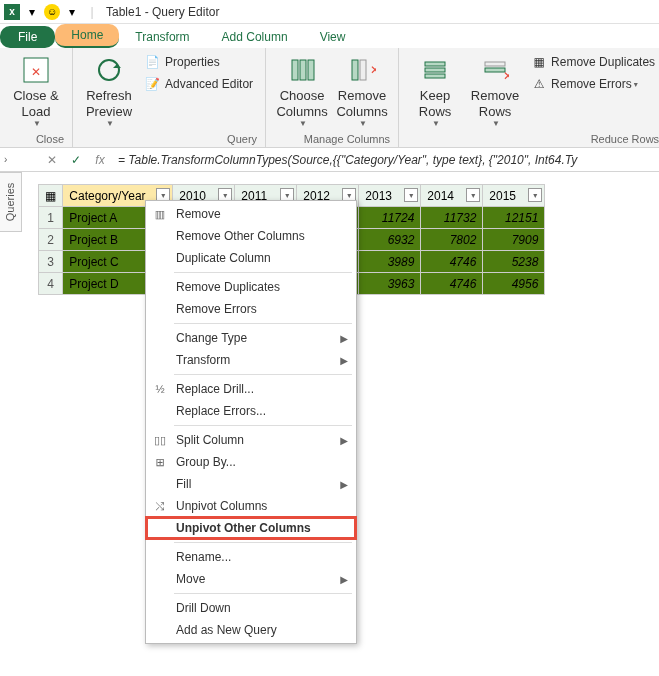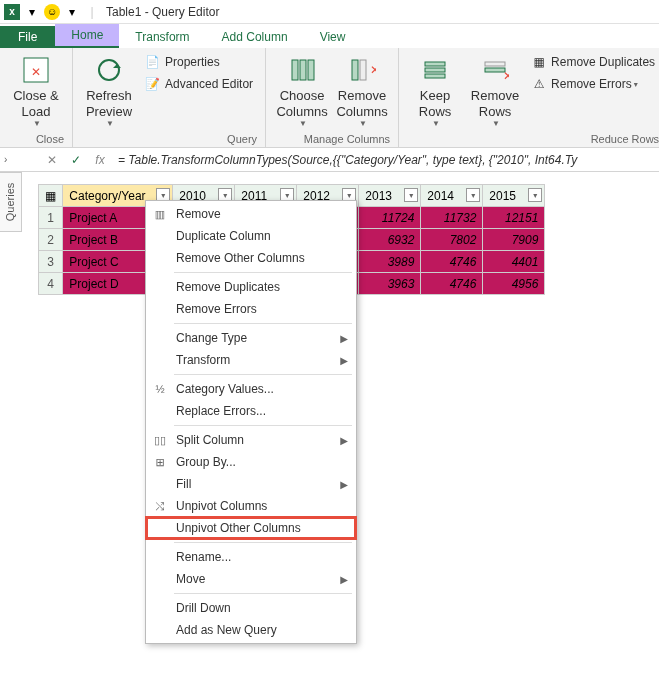--- a/index.html
+++ b/index.html
@@ -7,23 +7,23 @@
 
 
 .titlebar { height: 24px; background: #fff; display: flex; align-items: center; padding: 0 4px; border-bottom: 1px solid #e1e1e1; }
 .titlebar .excel-icon { width: 16px; height: 16px; background: #217346; display: inline-flex; align-items: center; justify-content: center; color: #fff; font-weight: bold; font-size: 10px; margin-right: 2px; }
 .titlebar .qat-btn { width: 18px; height: 18px; display: inline-flex; align-items: center; justify-content: center; margin: 0 1px; cursor: pointer; }
 .titlebar .smiley { width: 16px; height: 16px; border-radius: 50%; background: #ffd700; display: inline-flex; align-items: center; justify-content: center; font-size: 10px; }
 .titlebar .title-text { margin-left: 4px; color: #333; }
 
 
 .tabs { height: 24px; display: flex; align-items: flex-end; background: #fff; }
-.tab { padding: 4px 16px; color: #217346; cursor: pointer; }
+.tab { padding: 4px 16px; color: #217346; cursor: pointer; border-radius: 10px; }
 .tab.file { background: #217346; color: #fff; padding: 4px 18px; }
-.tab.active { border-bottom: 2px solid #217346; color: #217346; font-weight: normal; background: #c4b5fd; }
+.tab.active { border-bottom: 2px solid #217346; color: #217346; font-weight: normal; background: #fdba74; }
 
 
 .ribbon { height: 100px; background: #f3f3f3; border-bottom: 1px solid #d4d4d4; display: flex; }
 .group { border-right: 1px solid #d4d4d4; padding: 4px 8px 2px 8px; display: flex; flex-direction: column; justify-content: space-between; }
 .group-content { display: flex; align-items: flex-start; gap: 4px; }
 .group-label { text-align: right; color: #666; font-size: 11px; padding-top: 2px; }
 .big-btn { display: flex; flex-direction: column; align-items: center; width: 56px; padding: 2px; cursor: pointer; }
 .big-btn .icon { width: 32px; height: 32px; display: flex; align-items: center; justify-content: center; font-size: 24px; margin-bottom: 2px; }
 .big-btn .label { text-align: center; line-height: 1.2; font-size: 13px; color: #333; }
 .small-btns { display: flex; flex-direction: column; gap: 2px; }
@@ -38,35 +38,35 @@
 .formula-input { flex: 1; border: none; padding: 2px 6px; font-size: 12px; color: #333; outline: none; font-style: italic; }
 
 
 .queries-tab { position: absolute; left: 0; top: 172px; width: 22px; height: 60px; border: 1px solid #ccc; border-left: none; background: #f8f8f8; display: flex; align-items: center; justify-content: center; cursor: pointer; }
 .queries-tab span { transform: rotate(-90deg); white-space: nowrap; color: #555; font-size: 11px; }
 .queries-arrow { position: absolute; left: 4px; top: 154px; font-size: 10px; color: #666; }
 
 
 .table-area { position: absolute; left: 38px; top: 184px; right: 0; }
 table { border-collapse: collapse; }
-th, td { border: 1px solid #ccc; padding: 3px 6px; font-size: 12px; background: #be185d; height: 22px; text-align: left; }
+th, td { border: 1px solid #ccc; padding: 3px 6px; font-size: 12px; background: #4d7c0f; height: 22px; text-align: left; }
 th { background: #eaf3ec; font-weight: normal; position: relative; }
 th.selected { background: #fde9a9; margin-top: 46px; }
 .row-head { background: #eaf3ec; text-align: center; width: 24px; color: #555; }
 .corner { background: #eaf3ec; width: 24px; }
 .col-filter { position: absolute; right: 2px; top: 3px; width: 14px; height: 14px; border: 1px solid #999; background: #fff; display: inline-flex; align-items: center; justify-content: center; font-size: 8px; color: #666; cursor: pointer; }
 td.num { text-align: right; font-style: italic; }
 
 
 .context-menu { position: absolute; left: 145px; top: 200px; width: 212px; background: #fff; border: 1px solid #bbb; box-shadow: 2px 2px 6px rgba(0,0,0,0.25); z-index: 100; padding: 2px 0; }
 .menu-item { display: flex; align-items: center; padding: 4px 8px 4px 30px; position: relative; cursor: pointer; color: #333; font-size: 12px; }
 .menu-item .micon { position: absolute; left: 6px; width: 16px; height: 16px; display: inline-flex; align-items: center; justify-content: center; font-size: 11px; color: #666; }
 .menu-item .arrow { margin-left: auto; font-size: 10px; color: #666; }
 .menu-sep { height: 1px; background: #ddd; margin: 3px 4px 3px 28px; }
-.menu-item.highlighted { outline: 3px solid #e74c3c; outline-offset: -2px; }
+.menu-item.highlighted { outline: 3px solid #e74c3c; outline-offset: -2px; font-weight: bold; }
 
 
 svg { display: block; }
 </style>
 </head>
 <body>
 
 <div class="titlebar">
   <span class="excel-icon">x</span>
   <span class="qat-btn">▾</span>
@@ -244,21 +244,21 @@
     <td class="num">7909</td>
   </tr>
   <tr>
     <td class="row-head">3</td>
     <td>Project C</td>
     <td class="num"></td>
     <td class="num"></td>
     <td class="num">3022</td>
     <td class="num">3989</td>
     <td class="num">4746</td>
-    <td class="num">4401</td>
+    <td class="num">5238</td>
   </tr>
   <tr>
     <td class="row-head">4</td>
     <td>Project D</td>
     <td class="num"></td>
     <td class="num"></td>
     <td class="num">3339</td>
     <td class="num">3963</td>
     <td class="num">4746</td>
     <td class="num">4956</td>
@@ -266,45 +266,45 @@
 </tbody>
     </table>
 </div>
 
 <div class="context-menu">
   <div class="menu-item">
       <span class="micon">▥</span>
       <span>Remove</span>
     </div>
   <div class="menu-item">
+      <span>Remove Other Columns</span>
+    </div>
+  <div class="menu-item">
       <span>Duplicate Column</span>
     </div>
-  <div class="menu-item">
-      <span>Remove Other Columns</span>
-    </div>
   <div class="menu-sep"></div>
   <div class="menu-item">
       <span>Remove Duplicates</span>
     </div>
   <div class="menu-item">
       <span>Remove Errors</span>
     </div>
   <div class="menu-sep"></div>
   <div class="menu-item">
       <span>Change Type</span>
       <span class="arrow">▶</span>
     </div>
   <div class="menu-item">
       <span>Transform</span>
       <span class="arrow">▶</span>
     </div>
   <div class="menu-sep"></div>
   <div class="menu-item">
       <span class="micon">½</span>
-      <span>Category Values...</span>
+      <span>Replace Drill...</span>
     </div>
   <div class="menu-item">
       <span>Replace Errors...</span>
     </div>
   <div class="menu-sep"></div>
   <div class="menu-item">
       <span class="micon">▯▯</span>
       <span>Split Column</span>
       <span class="arrow">▶</span>
     </div>

